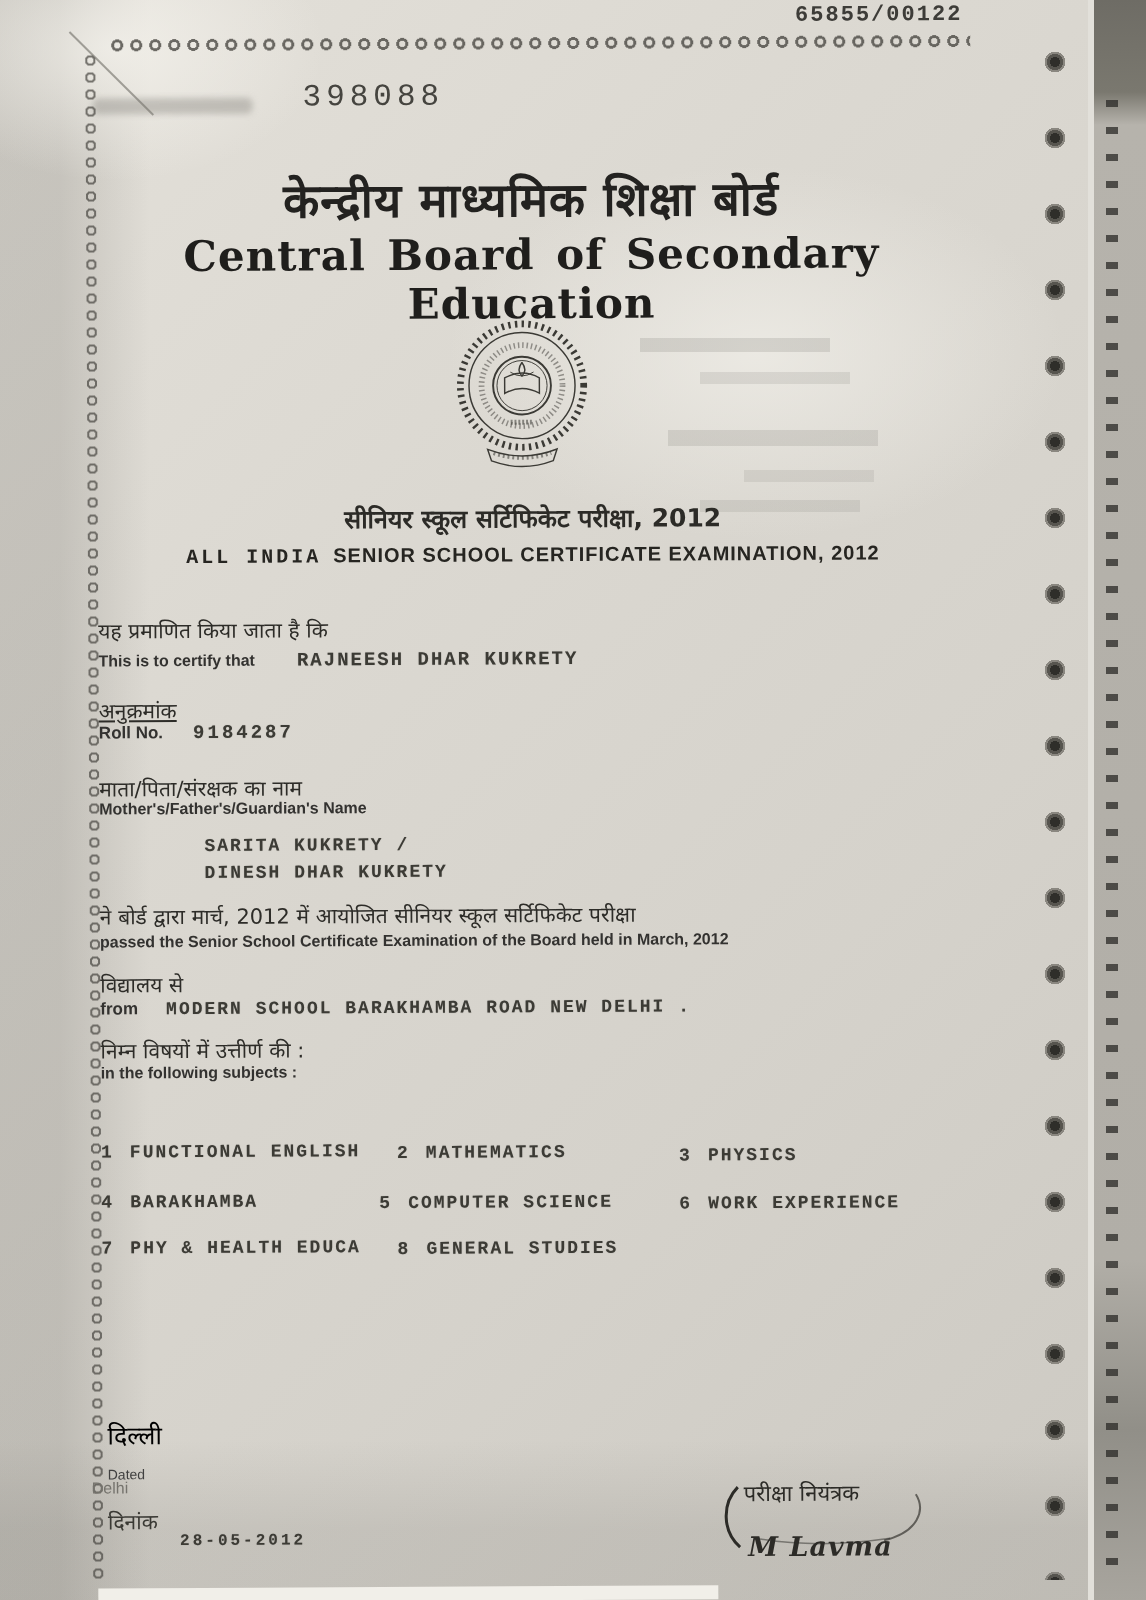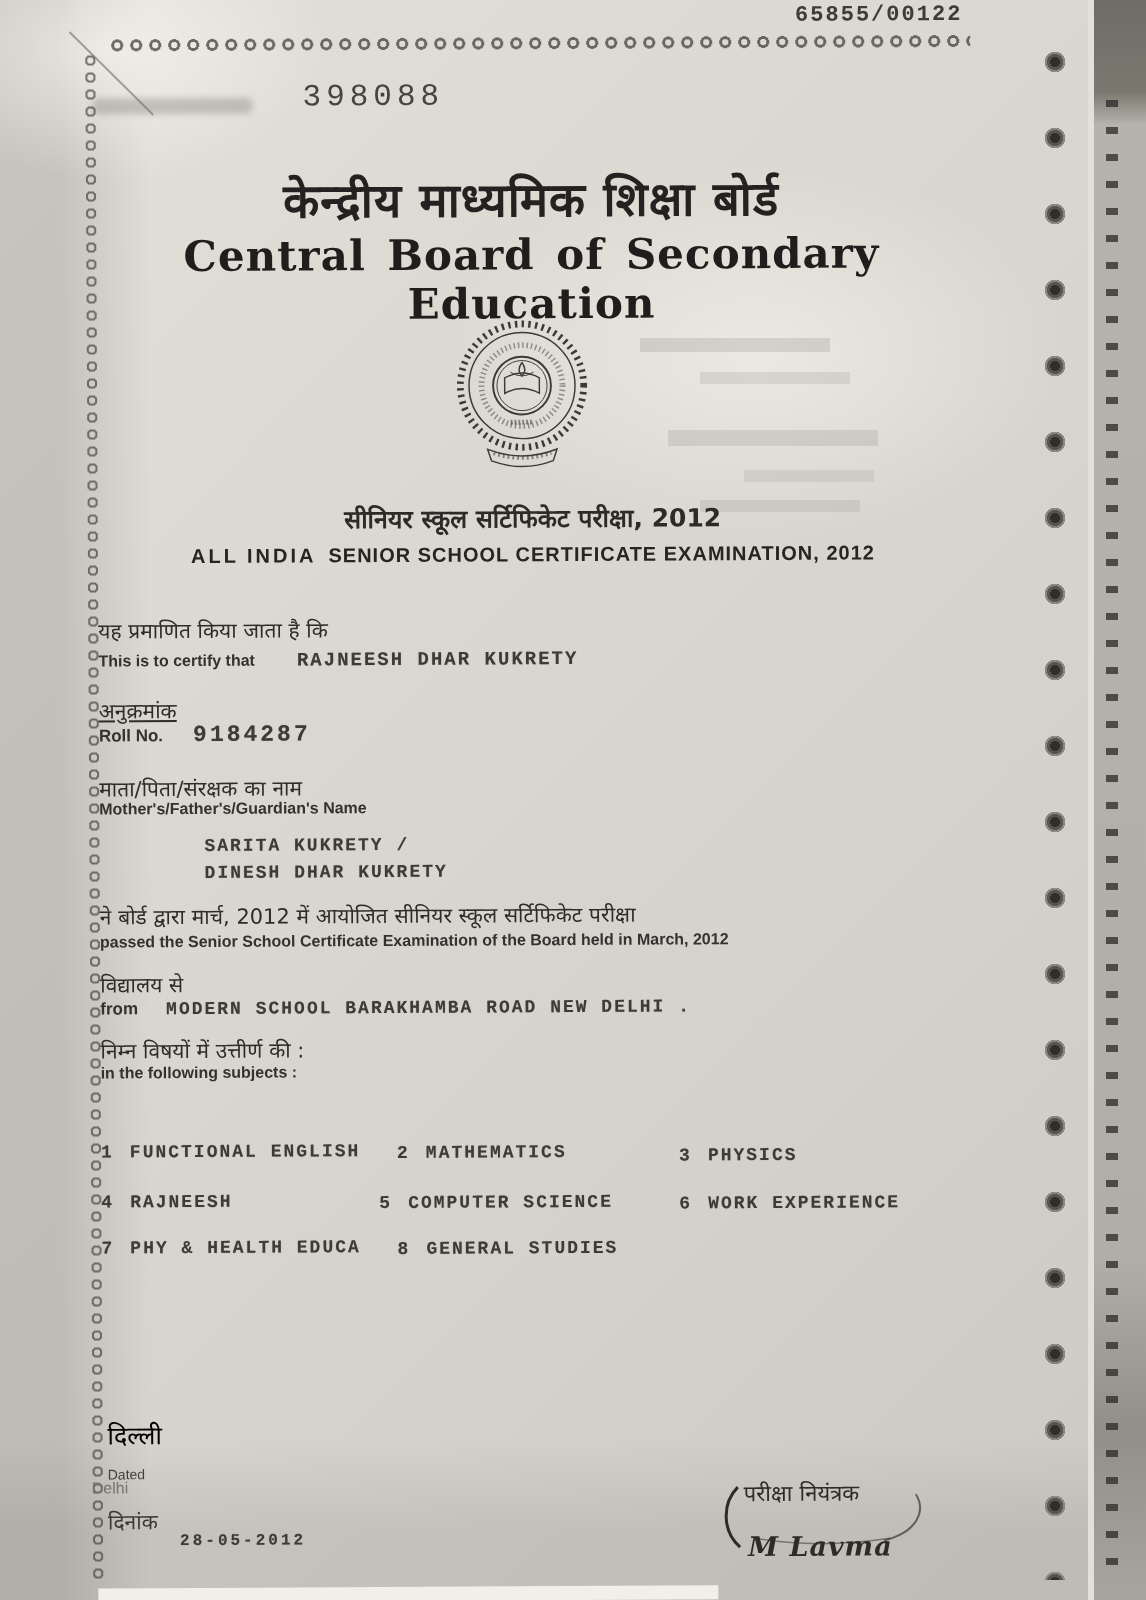--- a/index.html
+++ b/index.html
@@ -96,33 +96,33 @@
   .emblem { position:absolute; left:442px; top:314px; width:156px; height:160px; }
 
   .exam-hindi {
     position:absolute; left:90px; top:500px; width:880px; text-align:center;
     font-size:25px; font-weight:700; color:#2c2b27;
   }
   .exam-english {
     position:absolute; left:90px; top:543px; width:880px; text-align:center;
     font-size:20px; font-weight:700; color:#262521; letter-spacing:1px;
   }
-  .exam-english .prefix { font-family:Liberation Sans, sans-serif; letter-spacing:3px; margin-right:12px; }
+  .exam-english .prefix { font-family:Liberation Mono, monospace; letter-spacing:3px; margin-right:12px; }
 
   .field-hindi { position:absolute; left:95px; font-size:21px; color:#2d2c28; }
   .field-english { position:absolute; left:95px; font-size:16px; font-weight:700; color:#333230; }
   .typed { font-family:"Liberation Mono","DejaVu Sans Mono",monospace; font-weight:700; color:#3c3b35; letter-spacing:2px; text-shadow:0 0 1px rgba(0,0,0,.25); }
 
   .certify-hindi   { top:614px; }
   .certify-english { top:648px; }
   .certify-english .typed { font-size:19px; margin-left:42px; }
 
   .roll-hindi   { top:694px;text-decoration:underline; }
   .roll-english { top:720px; font-size:17px; }
-  .roll-english .typed { font-size:23px; margin-left:30px; letter-spacing:3px; }
+  .roll-english .typed { font-size:19px; margin-left:30px; letter-spacing:3px; }
 
   .guardian-hindi   { top:772px; }
   .guardian-english { top:798px; }
   .mother-name { position:absolute; left:200px; top:834px; font-size:18px; }
   .father-name { position:absolute; left:200px; top:861px; font-size:18px; }
 
   .passed-hindi   { top:900px; }
   .passed-english { top:931px; }
 
   .school-hindi   { top:968px; }
@@ -223,21 +223,21 @@
       <span>from</span><span class="typed">MODERN SCHOOL BARAKHAMBA ROAD NEW DELHI .</span>
     </div>
 
     <div class="field-hindi hindi subjects-hindi">निम्न विषयों में उत्तीर्ण की :</div>
     <div class="field-english subjects-english">in the following subjects :</div>
 
     <div class="subjects">
       <div class="subj typed" style="left:0;top:0"><span class="num">1</span><span>FUNCTIONAL ENGLISH</span></div>
       <div class="subj typed" style="left:296px;top:2px"><span class="num">2</span><span>MATHEMATICS</span></div>
       <div class="subj typed" style="left:578px;top:6px"><span class="num">3</span><span>PHYSICS</span></div>
-      <div class="subj typed" style="left:0;top:50px"><span class="num">4</span><span>RAJNEESH</span></div>
+      <div class="subj typed" style="left:0;top:50px"><span class="num">4</span><span>BARAKHAMBA</span></div>
       <div class="subj typed" style="left:278px;top:52px"><span class="num">5</span><span>COMPUTER SCIENCE</span></div>
       <div class="subj typed" style="left:578px;top:54px"><span class="num">6</span><span>WORK EXPERIENCE</span></div>
       <div class="subj typed" style="left:0;top:96px"><span class="num">7</span><span>PHY &amp; HEALTH EDUCA</span></div>
       <div class="subj typed" style="left:296px;top:98px"><span class="num">8</span><span>GENERAL STUDIES</span></div>
     </div>
 
     <div class="place-hindi hindi">दिल्ली</div>
     <div class="place-english">Delhi</div>
     <div class="date-hindi hindi">दिनांक</div>
     <div class="date-english">Dated</div>

